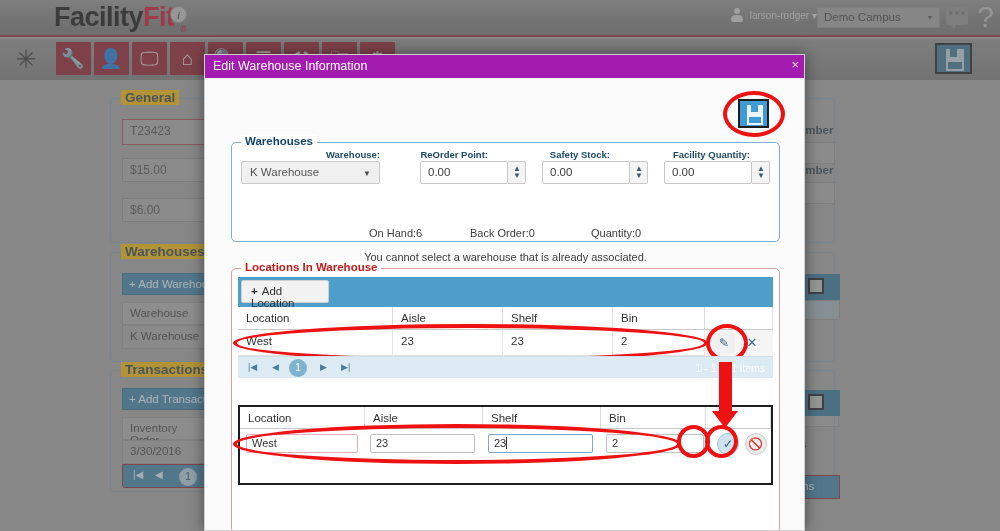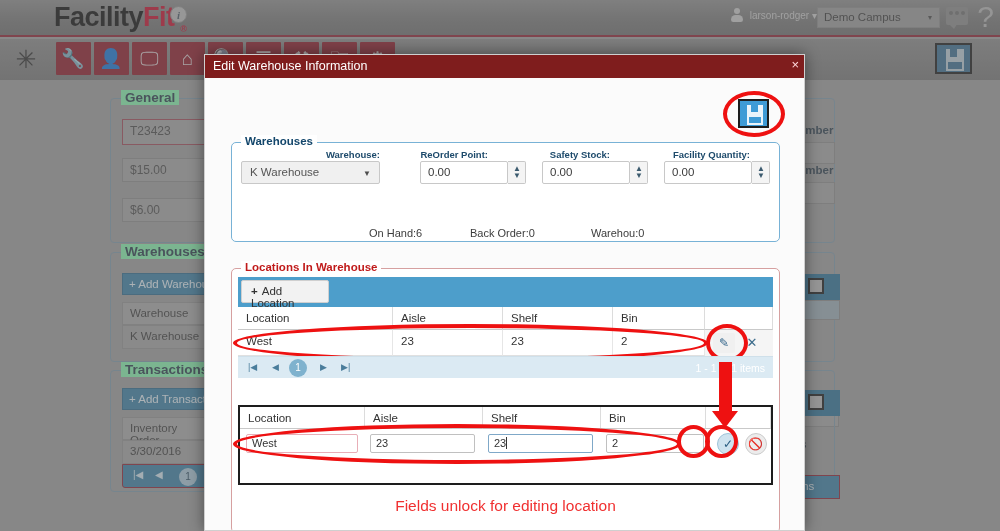--- a/index.html
+++ b/index.html
@@ -116,21 +116,21 @@
     position:absolute; left:0; top:80px; width:1000px; height:451px;
     background:#9b9b9b;
   }
   .fieldset {
     position:absolute;
     border:1px solid #7d97a8; border-radius:4px;
     background:transparent;
   }
   .fieldset > .legend {
     position:absolute; left:10px; top:-9px;
-    background:#86efac; padding:0 4px;
+    background:#eab308; padding:0 4px;
     font-size:13.5px; font-weight:bold; color:#2c3e4d;
   }
   .pf-input {
     position:absolute; background:#a3a3a3; border:1px solid #8b8b8b;
     font-size:12px; color:#4b4b4b; padding:4px 7px;
   }
   .pf-input.hl { border:1px solid #9e4a58; }
   .blue-btn {
     position:absolute; background:#3b7fa3; color:#dfe9ef;
     font-size:11.5px; padding:4px 6px; border:1px solid #2e6b8c;
@@ -172,21 +172,21 @@
   
   .modal {
     position:absolute; left:204px; top:54px; width:601px; height:477px;
     background:#fbfbfb;
     border:1px solid #cfcfcf;
     box-shadow:0 0 14px rgba(0,0,0,0.45);
     overflow:hidden;
   }
   .modal-title {
     position:absolute; left:0; top:0; width:601px; height:23px;
-    background:#7f1d1d; color:#fff;
+    background:#a21caf; color:#fff;
     font-size:12.5px; padding:4px 8px;
   }
   .modal-close {
     position:absolute; right:7px; top:3px; color:#ffd9dc; font-size:13px;
     line-height:14px; cursor:pointer;
   }
   .modal-body { position:absolute; left:0; top:23px; width:601px; height:454px; }
 
   .modal-save {
     position:absolute; left:533px; top:21px; width:31px; height:29px;
@@ -479,21 +479,22 @@
 
     <div class="fld-label" style="left:395px; top:71px; width:150px;">Facility Quantity:</div>
     <div class="num" style="left:459px; top:83px; width:88px;">0.00</div>
     <div class="spin" style="left:547px; top:83px;">
         <i class="up">▲</i>
         <i class="dn">▼</i>
       </div>
 
     <div class="stat-line" style="left:152px; top:149px;margin-left:12px;">On Hand:6</div>
     <div class="stat-line" style="left:265px; top:149px;">Back Order:0</div>
-    <div class="stat-line" style="left:386px; top:149px;">Warehou:0</div>
+    <div class="stat-line" style="left:386px; top:149px;">Quantity:0</div>
+    <div class="warn" style="left:0; top:173px;">You cannot select a warehouse that is already associated.</div>
 
     <div class="m-fieldset red" style="left:26px; top:190px; width:549px; height:265px;">
       <span class="legend">Locations In Warehouse</span>
     </div>
 
     <div class="grid-toolbar" style="left:33px; top:199px; width:535px; height:30px;"></div>
     <div class="add-btn" style="left:36px; top:202px; width:88px; height:23px;">
       <span class="plus">+</span><span>Add Location</span>
     </div>
 
@@ -543,15 +544,14 @@
       <div class="rnd-btn plain" style="left:505px; top:26px;">🚫</div>
     </div>
 
     <div class="ellipse thick" style="left:28px; top:346px; width:448px; height:40px;"></div>
     <div class="ellipse thick" style="left:472px; top:347px; width:33px; height:33px;"></div>
     <div class="ellipse thick" style="left:500px; top:347px; width:33px; height:33px;"></div>
 
     <div class="arrow-shaft" style="left:514px; top:284px; width:13px; height:52px;"></div>
     <div class="arrow-head" style="left:507px; top:333px;"></div>
 
-    <div class="note" style="left:0; top:419px;">Fields unlock for editing location</div>
   </div>
 </div>
 
 </body></html>

